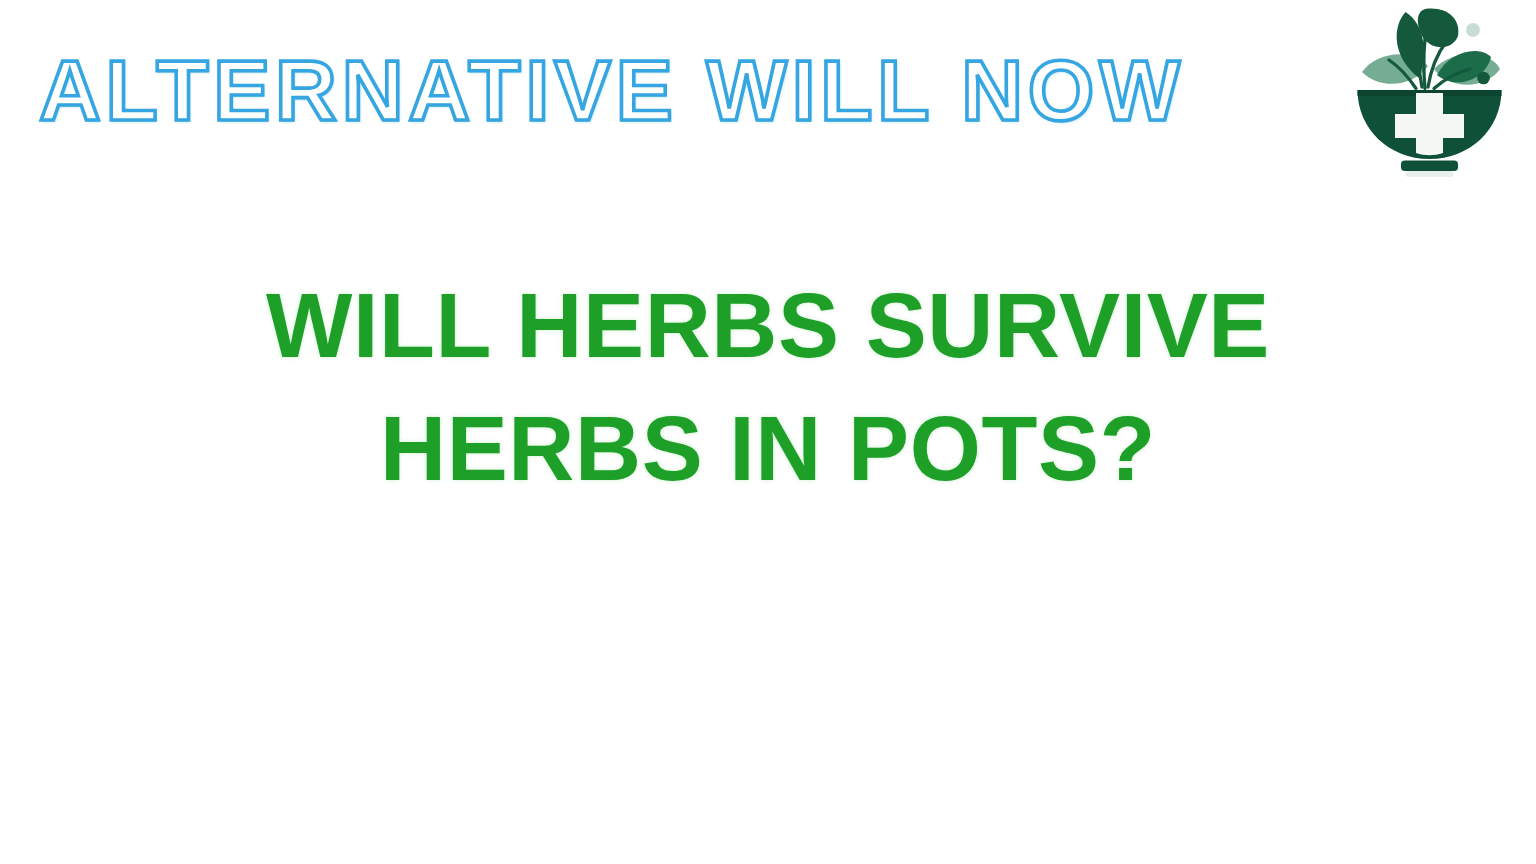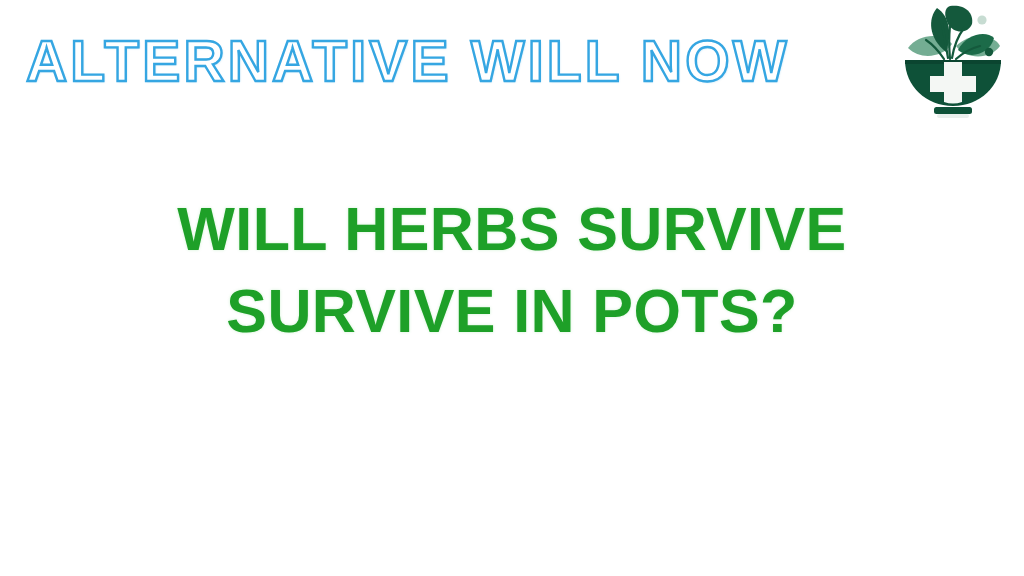--- a/index.html
+++ b/index.html
@@ -67,21 +67,20 @@
     width: 1024px;
     text-align: center;
     color: #1ea028;
     font-family: "Liberation Sans", sans-serif;
     font-size: 61px;
     font-weight: 700;
     line-height: 82px;
     letter-spacing: 0.4px;
     text-shadow: 0 0 3px rgba(60, 200, 70, 0.25);
     user-select: none;
-    margin-top: 12px;
   }
   .headline-line { display: block; white-space: nowrap; }
 
   .spacer-body {
     position: absolute;
     left: 0;
     top: 348px;
     width: 1024px;
     height: 228px;
     background: #ffffff;
@@ -147,18 +146,18 @@
           <rect x="47" y="112" width="32" height="4" rx="2" fill="#e9efec"></rect>
         </g>
 
       </svg>
     </div>
 
   </div>
 
   <div class="headline">
     <span class="headline-line">WILL HERBS SURVIVE</span>
-    <span class="headline-line">SURVIVE IN POTS?</span>
+    <span class="headline-line">HERBS IN POTS?</span>
   </div>
 
   <div class="spacer-body"></div>
 
 </div>
 
 </body></html>

